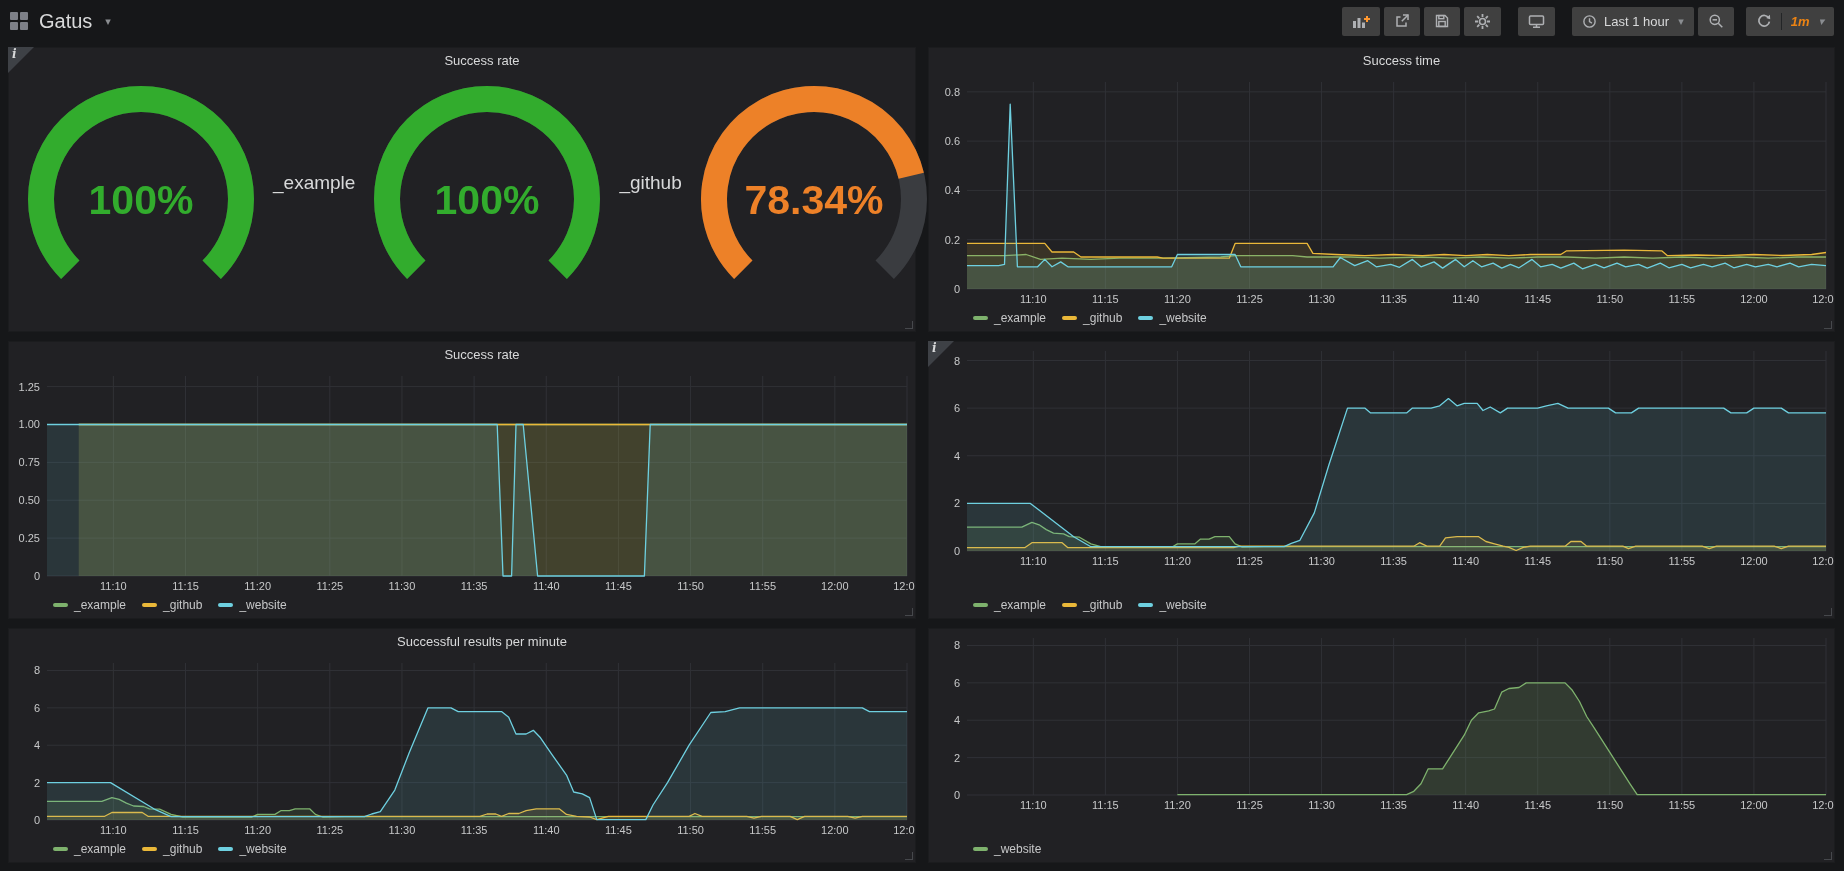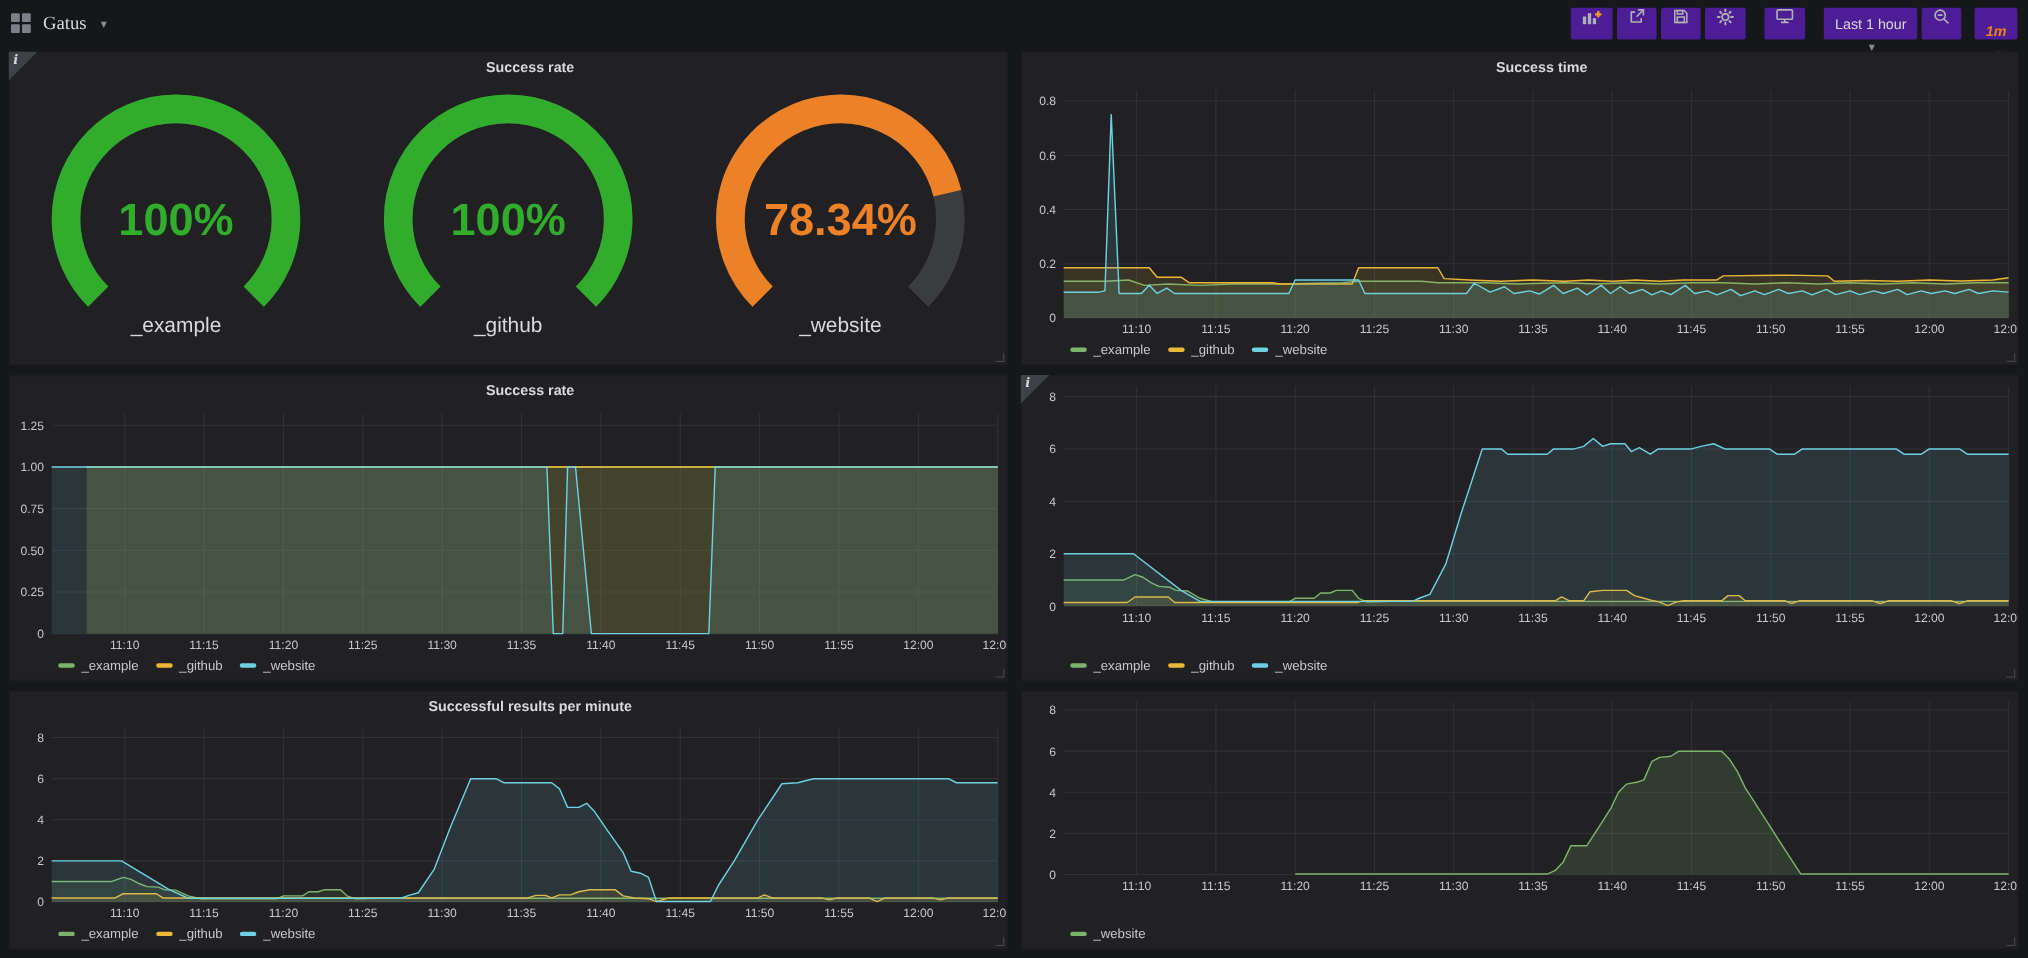--- a/index.html
+++ b/index.html
@@ -2,49 +2,49 @@
 <html><head>
 <meta charset="utf-8">
 <style>
   html,body{margin:0;padding:0;background:#161719;width:1844px;height:871px;overflow:hidden;
     font-family:"Liberation Sans",sans-serif;-webkit-font-smoothing:antialiased;}
   
   .navbar{height:42px;display:flex;align-items:center;padding:0 10px;background:#161719;}
   .brand{display:flex;align-items:center;gap:11px;}
   .grid-icon{display:grid;grid-template-columns:8px 8px;grid-template-rows:8px 8px;gap:2px;cursor:pointer;}
   .grid-icon b{background:#7d8087;border-radius:1px;}
-  .dash-title{color:#d8d9da;font-size:17px;font-family:Liberation Serif, serif;}
+  .dash-title{color:#d8d9da;font-size:20px;}
   .caret{color:#8a8d91;font-size:11px;margin-left:2px;}
   .nav-right{margin-left:auto;display:flex;align-items:center;gap:4px;}
-  .navbtn{height:29px;background:#4c1d95;border-radius:2px;color:#aeb0b3;display:flex;align-items:center;
-    padding:0 10px;gap:7px;font-size:13px;cursor:pointer;border:none;flex-direction:column;}
+  .navbtn{height:29px;background:#404040;border-radius:2px;color:#aeb0b3;display:flex;align-items:center;
+    padding:0 10px;gap:7px;font-size:13px;cursor:pointer;border:none;}
   .navbtn svg{display:block;}
   .gap12{margin-left:13px;}
   .gap8{margin-left:8px;font-style:italic;}
   .time-label{color:#d8d9da;}
   .refresh-val{color:#eb8314;font-weight:bold;}
   .btn-divider{width:1px;height:17px;background:#232527;margin:0 2px;}
   
   .dash{display:grid;grid-template-columns:908px 907px;grid-template-rows:285px 278px 235px;
     gap:9px 12px;padding:5px 8px 0 8px;}
   .panel{position:relative;background:#212124;border:1px solid #1b1c1e;display:flex;flex-direction:column;min-height:0;}
-  .panel-title{height:25px;line-height:25px;text-align:center;font-size:13px;font-weight:bold;color:#d8d9da;cursor:pointer;flex:none;margin-left:40px;}
+  .panel-title{height:25px;line-height:25px;text-align:center;font-size:13px;font-weight:normal;color:#d8d9da;cursor:pointer;flex:none;margin-left:40px;}
   .chart-body{flex:1;min-height:0;cursor:crosshair;}
   .legend{height:21px;flex:none;padding:0 0 3px 44px;display:flex;gap:16px;align-items:center;
     font-size:12px;color:#c7c8c9;}
   .legend .li{display:flex;align-items:center;cursor:pointer;}
   .legend .li i{display:inline-block;width:15px;height:4px;border-radius:2px;margin-right:6px;}
   .info-corner{position:absolute;top:-1px;left:-1px;width:0;height:0;
     border-top:26px solid #3e4146;border-right:26px solid transparent;z-index:2;cursor:pointer;}
   .info-corner span{position:absolute;top:-26px;left:4px;font:italic bold 12px "DejaVu Serif",serif;color:#d8d9da;}
   .resize-corner{position:absolute;right:2px;bottom:2px;width:7px;height:7px;
     border-right:1px solid #46484c;border-bottom:1px solid #46484c;cursor:nwse-resize;}
   
   .gauge-row{flex:1;display:flex;justify-content:space-around;align-items:flex-start;padding-top:6px;}
-  .gauge{display:flex;flex-direction:column;align-items:center;text-align:center;}
+  .gauge{display:flex;flex-direction:row;align-items:center;text-align:center;}
   .gauge-label{font-size:19px;color:#d8d9da;margin-top:1px;}
   svg text{font-family:"Liberation Sans",sans-serif;}
 </style>
 </head>
 <body>
 
 <div class="navbar">
   <div class="brand">
     <span class="grid-icon">
         <b></b>

